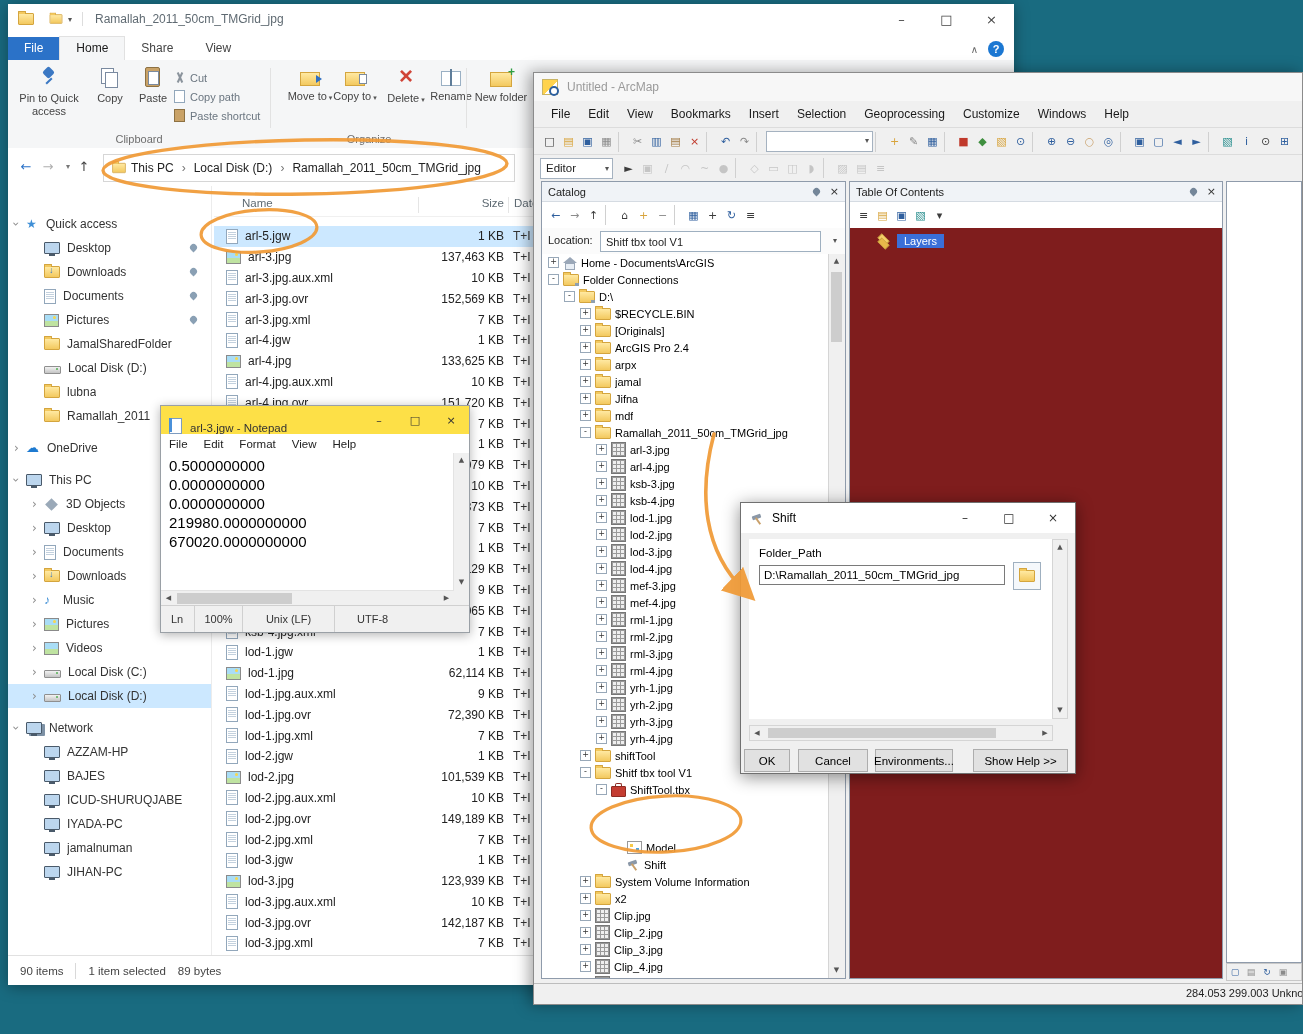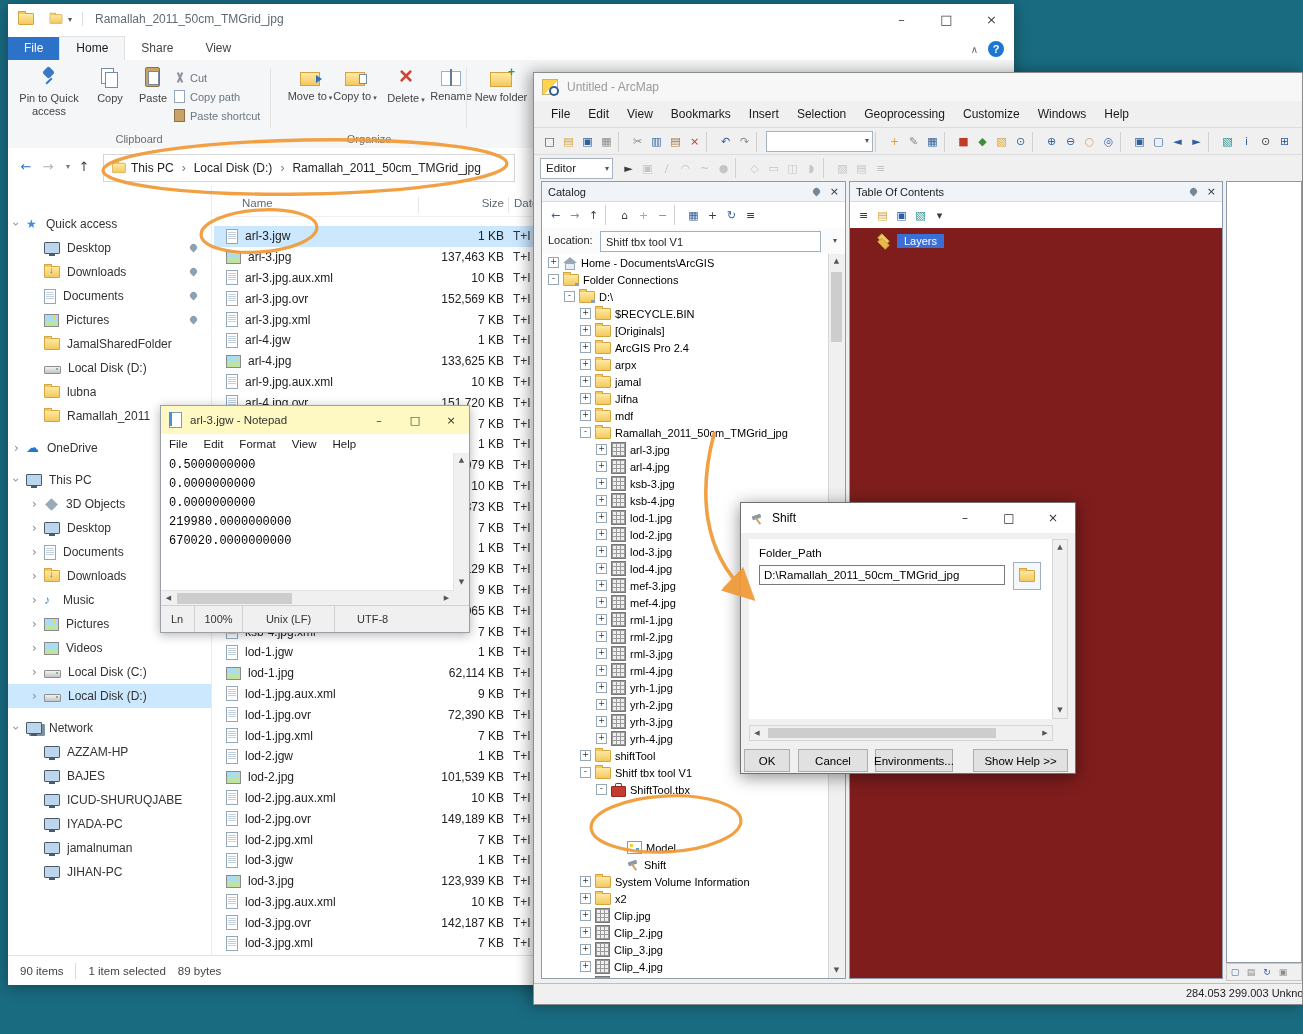--- a/index.html
+++ b/index.html
@@ -128,29 +128,29 @@
   .frow.sel{background:#cce8ff}
   .frow .fi{margin-left:12px}
   .fname{margin-left:7px;width:165px;overflow:hidden;white-space:nowrap}
   .fsize{position:absolute;left:190px;width:100px;text-align:right;white-space:nowrap}
   .fdate{position:absolute;left:299px;width:26px;overflow:hidden;white-space:nowrap;color:#333}
   .ex-status{position:absolute;left:0;right:0;bottom:0;height:29px;border-top:1px solid #e1e1e1;display:flex;align-items:center;font-size:11.5px;color:#444}
   .exst-sep{width:1px;height:16px;background:#d9d9d9;margin:0 12px}
 
   
   #notepad{left:160px;top:405px;width:310px;height:228px;background:#fff;border:1px solid #9aa0a6;box-shadow:0 2px 10px rgba(0,0,0,.3);z-index:20;box-sizing:border-box}
-  .np-titlebar{position:absolute;top:0;left:0;right:0;height:28px;background:#fef9c3;display:flex;align-items:center}
+  .np-titlebar{position:absolute;top:0;left:0;right:0;height:28px;background:#fde047;display:flex;align-items:flex-end}
   .np-ic{width:11px;height:14px;background:#fff;border:1px solid #7e9cc0;margin-left:8px}
   .np-ic::before{content:"";position:absolute;left:-1px;top:-1px;width:3px;height:14px;background:#4a90d9}
   .np-title{font-size:11.5px;color:#333;margin-left:8px;white-space:nowrap}
   .np-wc{width:36px;height:100%;display:flex;align-items:center;justify-content:center;font-size:11px;color:#333;font-family:"DejaVu Sans",sans-serif}
   .np-menu{position:absolute;top:28px;left:0;right:0;height:19px;display:flex;align-items:center;background:#fff;border-bottom:1px solid #f0f0f0}
   .np-menu .mitem{padding:0 8px;font-size:11.5px;color:#222}
   .np-text{position:absolute;top:47px;left:0;width:293px;height:137px;background:#fff;overflow:hidden;
-    font-family:Liberation Mono, monospace;font-size:12px;line-height:19px;padding:3px 0 0 8px;box-sizing:border-box;color:#000}
+    font-family:Liberation Sans, sans-serif;font-size:15px;line-height:19px;padding:3px 0 0 8px;box-sizing:border-box;color:#000}
   .np-vscroll{position:absolute;top:47px;right:0;width:15px;height:137px;background:#f0f0f0;border-left:1px solid #e3e3e3}
   .np-hscroll{position:absolute;top:184px;left:0;width:293px;height:15px;background:#f0f0f0;border-top:1px solid #e3e3e3}
   .np-corner{position:absolute;top:184px;right:0;width:15px;height:15px;background:#f0f0f0}
   .sc-arrow{position:absolute;width:15px;height:15px;font-size:7px;color:#555;text-align:center;line-height:15px;font-family:"DejaVu Sans",sans-serif}
   .np-hthumb{position:absolute;left:16px;top:2px;width:115px;height:11px;background:#cdcdcd}
   .np-status{position:absolute;left:0;right:0;bottom:0;height:26px;border-top:1px solid #d0d0d0;background:#f0f0f0;display:flex;align-items:center;font-size:11px;color:#333}
   .np-seg{height:100%;display:flex;align-items:center;border-right:1px solid #d0d0d0;padding:0 10px;box-sizing:border-box}
 
   
   #arcmap{left:533px;top:72px;width:770px;height:933px;background:#f0f0f0;border:1px solid #8b8b8b;box-shadow:-4px 0 14px rgba(0,0,0,.35);z-index:30;box-sizing:border-box}
@@ -520,21 +520,21 @@
           <span class="fh-name">Name</span>
           <span class="fh-size">Size</span>
           <span class="fh-date">Date</span>
           <span class="fh-div" style="left:204px"></span>
           <span class="fh-div" style="left:294px"></span>
         </div>
         <div class="frows">
 
             <div class="frow sel">
               <span class="ic fi fi-doc"></span>
-              <span class="fname">arl-3.jgw</span>
+              <span class="fname">arl-5.jgw</span>
               <span class="fsize">1 KB</span>
               <span class="fdate">T+I</span>
             </div>
 
             <div class="frow">
               <span class="ic fi fi-img"></span>
               <span class="fname">arl-3.jpg</span>
               <span class="fsize">137,463 KB</span>
               <span class="fdate">T+I</span>
             </div>
@@ -569,21 +569,21 @@
 
             <div class="frow">
               <span class="ic fi fi-img"></span>
               <span class="fname">arl-4.jpg</span>
               <span class="fsize">133,625 KB</span>
               <span class="fdate">T+I</span>
             </div>
 
             <div class="frow">
               <span class="ic fi fi-doc"></span>
-              <span class="fname">arl-9.jpg.aux.xml</span>
+              <span class="fname">arl-4.jpg.aux.xml</span>
               <span class="fsize">10 KB</span>
               <span class="fdate">T+I</span>
             </div>
 
             <div class="frow">
               <span class="ic fi fi-doc"></span>
               <span class="fname">arl-4.jpg.ovr</span>
               <span class="fsize">151,720 KB</span>
               <span class="fdate">T+I</span>
             </div>

